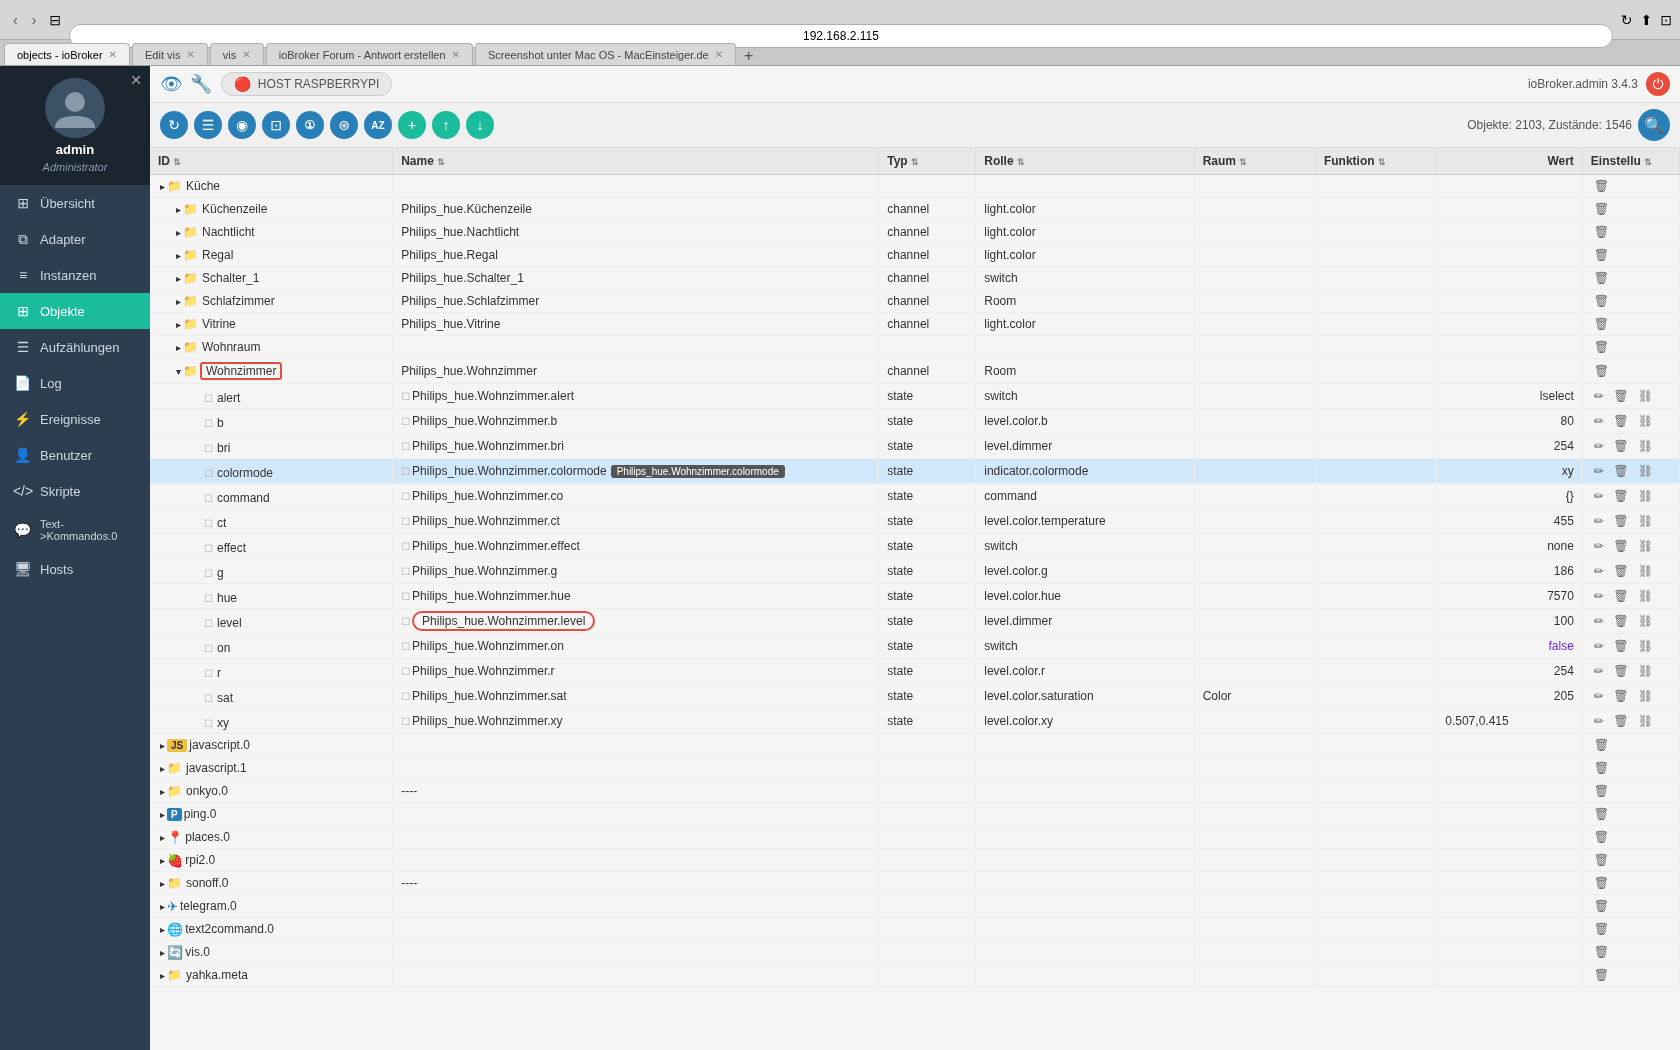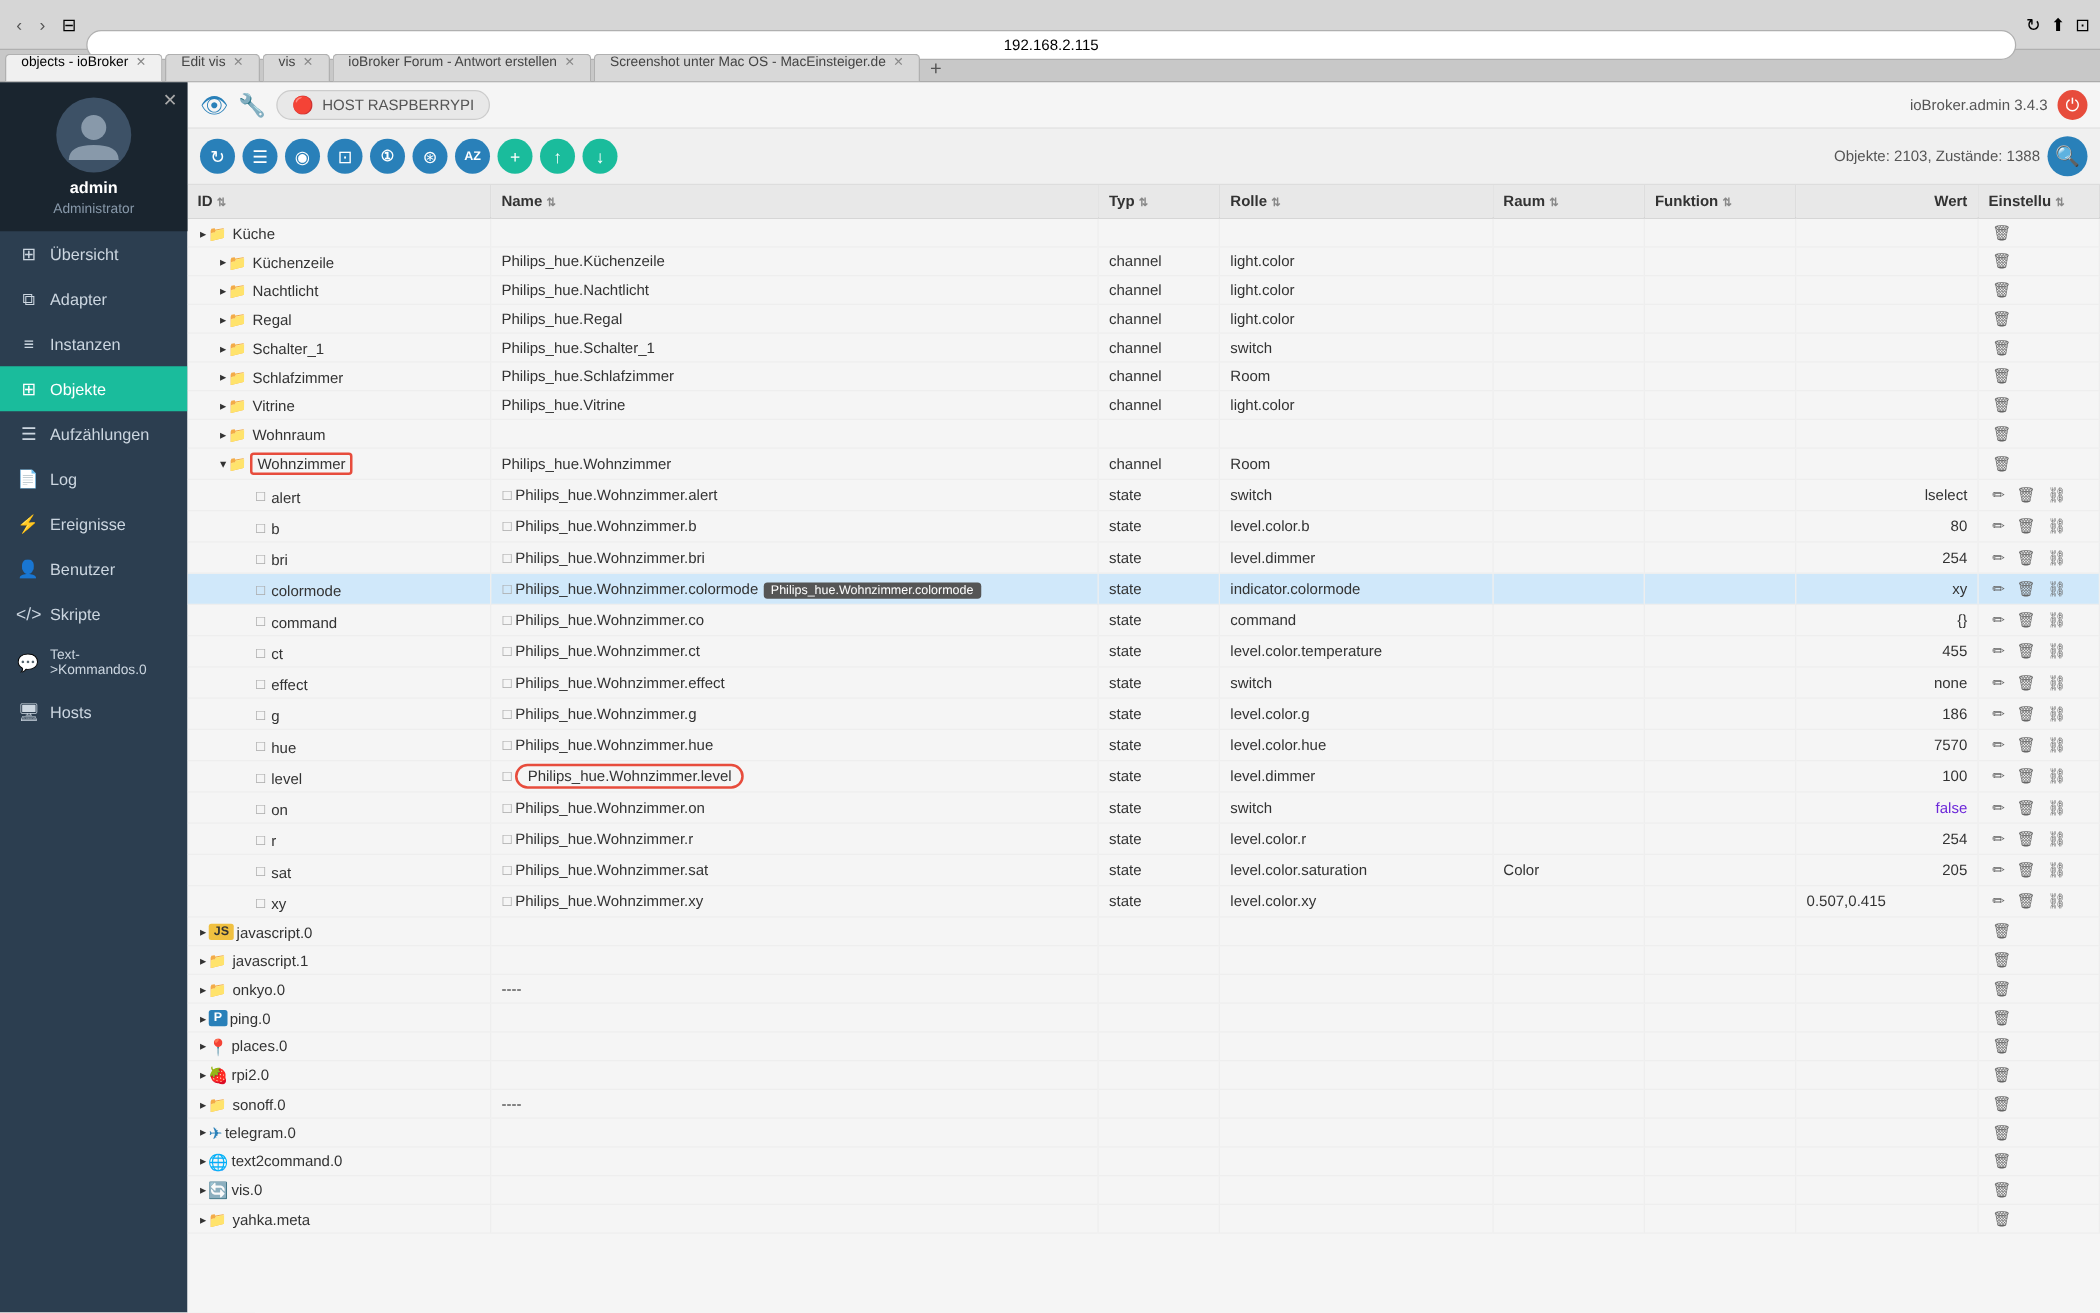--- a/index.html
+++ b/index.html
@@ -4,36 +4,36 @@
   <style>
     * { box-sizing: border-box; margin: 0; padding: 0; }
     body { font-family: -apple-system, BlinkMacSystemFont, 'Segoe UI', Arial, sans-serif; font-size: 12px; background: #f0f0f0; overflow: hidden; }
 
     
     .browser-chrome { background: #d6d6d6; height: 40px; display: flex; align-items: center; padding: 0 8px; gap: 8px; border-bottom: 1px solid #b0b0b0; }
     .browser-nav { display: flex; gap: 4px; }
     .browser-nav button { background: none; border: none; font-size: 14px; color: #555; cursor: pointer; padding: 2px 5px; }
     .browser-nav button:disabled { color: #aaa; }
     .tab-bar { background: #c8c8c8; height: 26px; display: flex; align-items: flex-end; padding: 0 4px; gap: 2px; border-bottom: 1px solid #a0a0a0; }
-    .tab { height: 22px; padding: 0 12px; border-radius: 4px 4px 0 0; border: 1px solid #b0b0b0; border-bottom: none; display: flex; font-size: 11px; background: #d8d8d8; color: #444; cursor: pointer; gap: 6px; }
+    .tab { height: 22px; padding: 0 12px; border-radius: 4px 4px 0 0; border: 1px solid #b0b0b0; border-bottom: none; display: flex; align-items: center; font-size: 11px; background: #d8d8d8; color: #444; cursor: pointer; gap: 6px; }
     .tab.active { background: #f0f0f0; color: #000; font-weight: 500; }
     .tab .close { font-size: 10px; color: #888; }
     .address-bar { flex: 1; height: 24px; border-radius: 12px; border: 1px solid #b0b0b0; background: white; padding: 0 12px; font-size: 12px; text-align: center; }
 
     
     .app { display: flex; height: calc(1050px - 66px); }
 
     
     .sidebar { width: 150px; background: #2c3e50; display: flex; flex-direction: column; flex-shrink: 0; }
     .sidebar-user { padding: 12px; display: flex; flex-direction: column; align-items: center; gap: 4px; background: #1a252f; position: relative; }
     .sidebar-user .close-btn { position: absolute; top: 6px; right: 8px; color: #aaa; font-size: 14px; cursor: pointer; }
     .avatar { width: 60px; height: 60px; border-radius: 50%; background: #3d5166; display: flex; align-items: center; justify-content: center; overflow: hidden; }
     .avatar svg { width: 48px; height: 48px; fill: #8899aa; }
     .sidebar-username { color: white; font-size: 13px; font-weight: 600; }
-    .sidebar-role { color: #8899aa; font-size: 11px; }
+    .sidebar-role { color: #8899aa; font-size: 11px; font-style: italic; }
     .nav-item { display: flex; align-items: center; gap: 8px; padding: 9px 14px; color: #ccd6e0; cursor: pointer; font-size: 13px; }
     .nav-item.active { background: #1abc9c; color: white; }
     .nav-icon { width: 18px; height: 18px; display: flex; align-items: center; justify-content: center; font-size: 14px; flex-shrink: 0; }
 
     
     .main { flex: 1; display: flex; flex-direction: column; background: #f5f5f5; overflow: hidden; }
 
     
     .toolbar { background: #f0f0f0; padding: 6px 10px; display: flex; align-items: center; gap: 6px; border-bottom: 1px solid #ddd; flex-wrap: wrap; }
     .toolbar-btn { width: 28px; height: 28px; border-radius: 50%; border: none; cursor: pointer; display: flex; align-items: center; justify-content: center; font-size: 14px; }
@@ -192,21 +192,21 @@
       <button class="toolbar-btn blue" title="Refresh">↻</button>
       <button class="toolbar-btn blue" title="List">☰</button>
       <button class="toolbar-btn blue" title="Channel">◉</button>
       <button class="toolbar-btn blue" title="Device">⊡</button>
       <button class="toolbar-btn blue" title="State" style="font-size:12px;font-weight:bold;">①</button>
       <button class="toolbar-btn blue" title="Expert">⊛</button>
       <button class="toolbar-btn blue" title="Sort" style="font-size:10px;font-weight:bold;">AZ</button>
       <button class="toolbar-btn teal" title="Add">+</button>
       <button class="toolbar-btn teal" title="Upload">↑</button>
       <button class="toolbar-btn teal" title="Download">↓</button>
-      <span class="toolbar-status">Objekte: 2103, Zustände: 1388</span>
+      <span class="toolbar-status">Objekte: 2103, Zustände: 1546</span>
       <button class="search-btn">🔍</button>
     </div>
 
     <div class="table-container scrollbar-area">
       <table>
         <thead>
           <tr>
             <th class="id-col">ID <span class="sort">⇅</span></th>
             <th class="name-col">Name <span class="sort">⇅</span></th>
             <th class="type-col">Typ <span class="sort">⇅</span></th>

